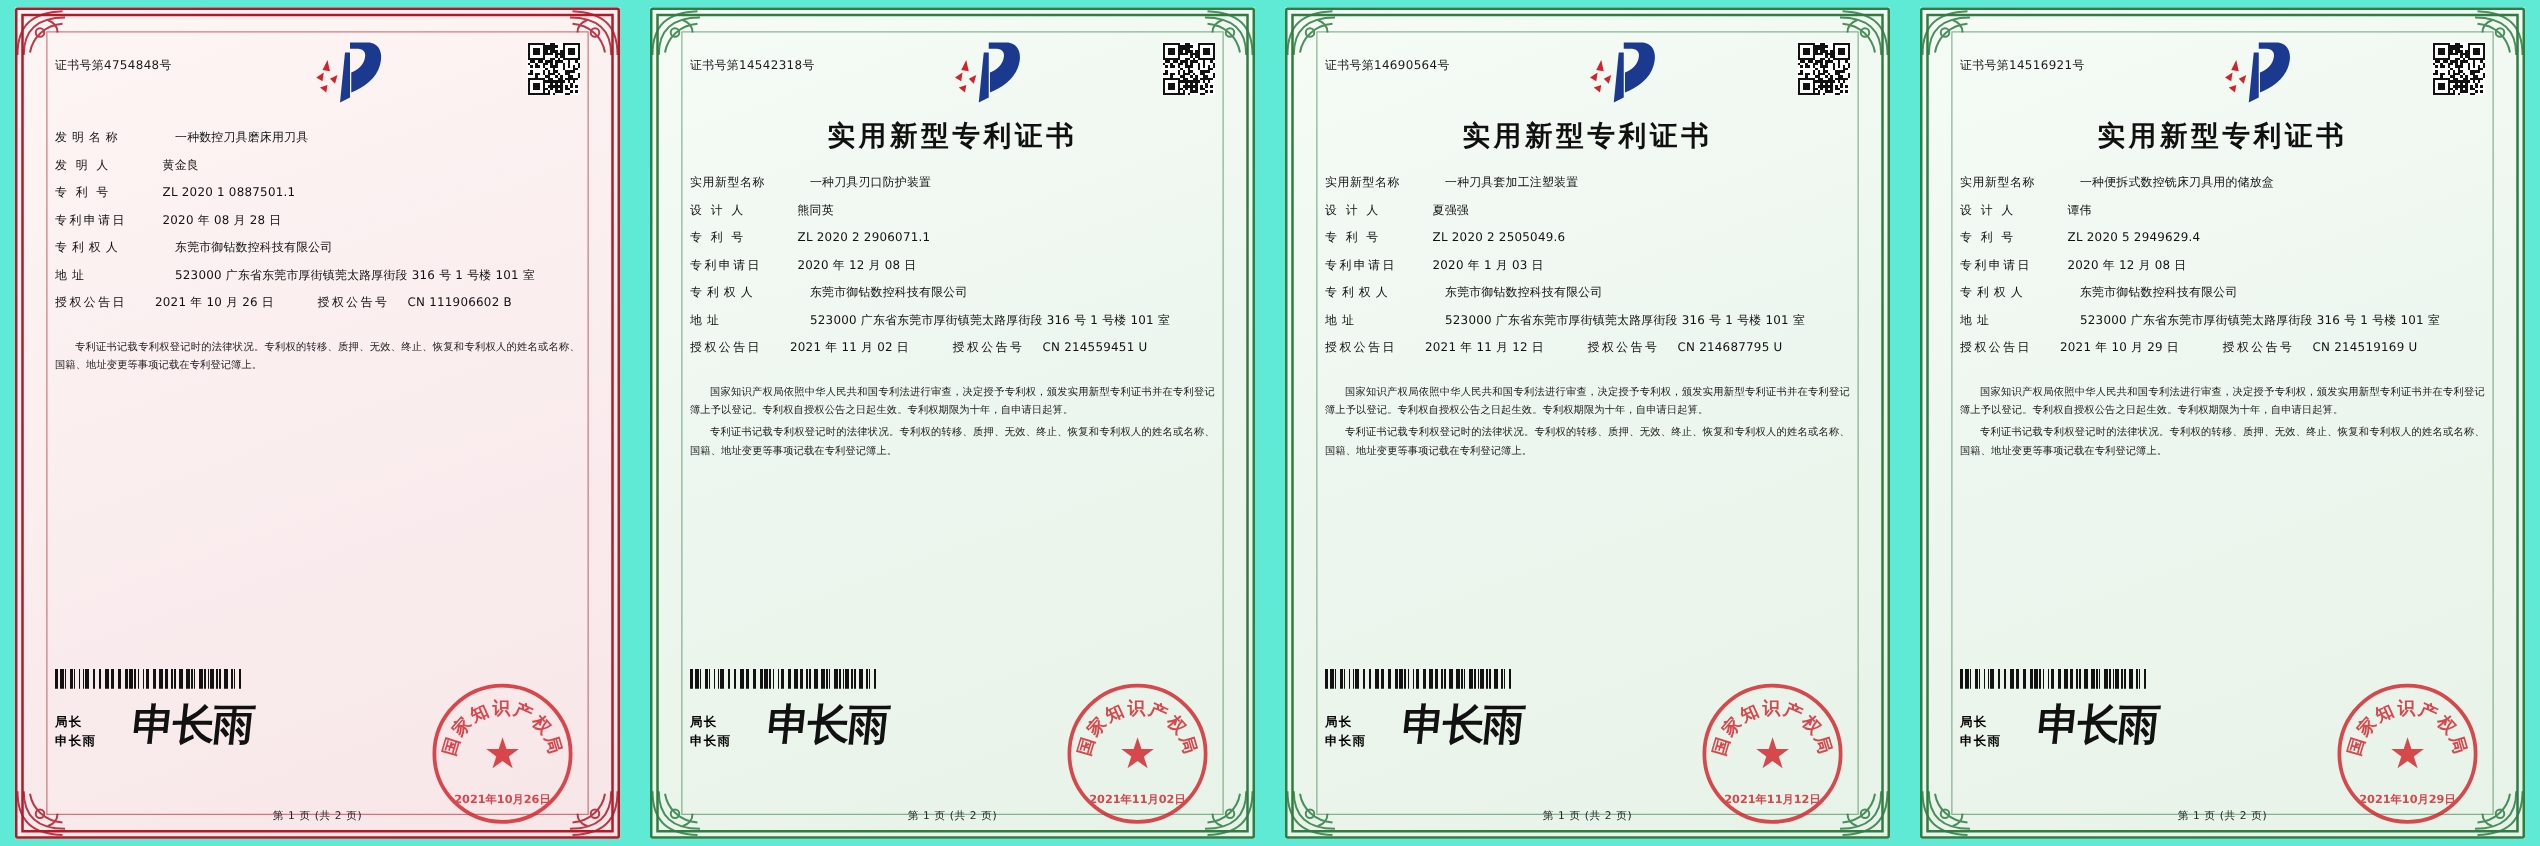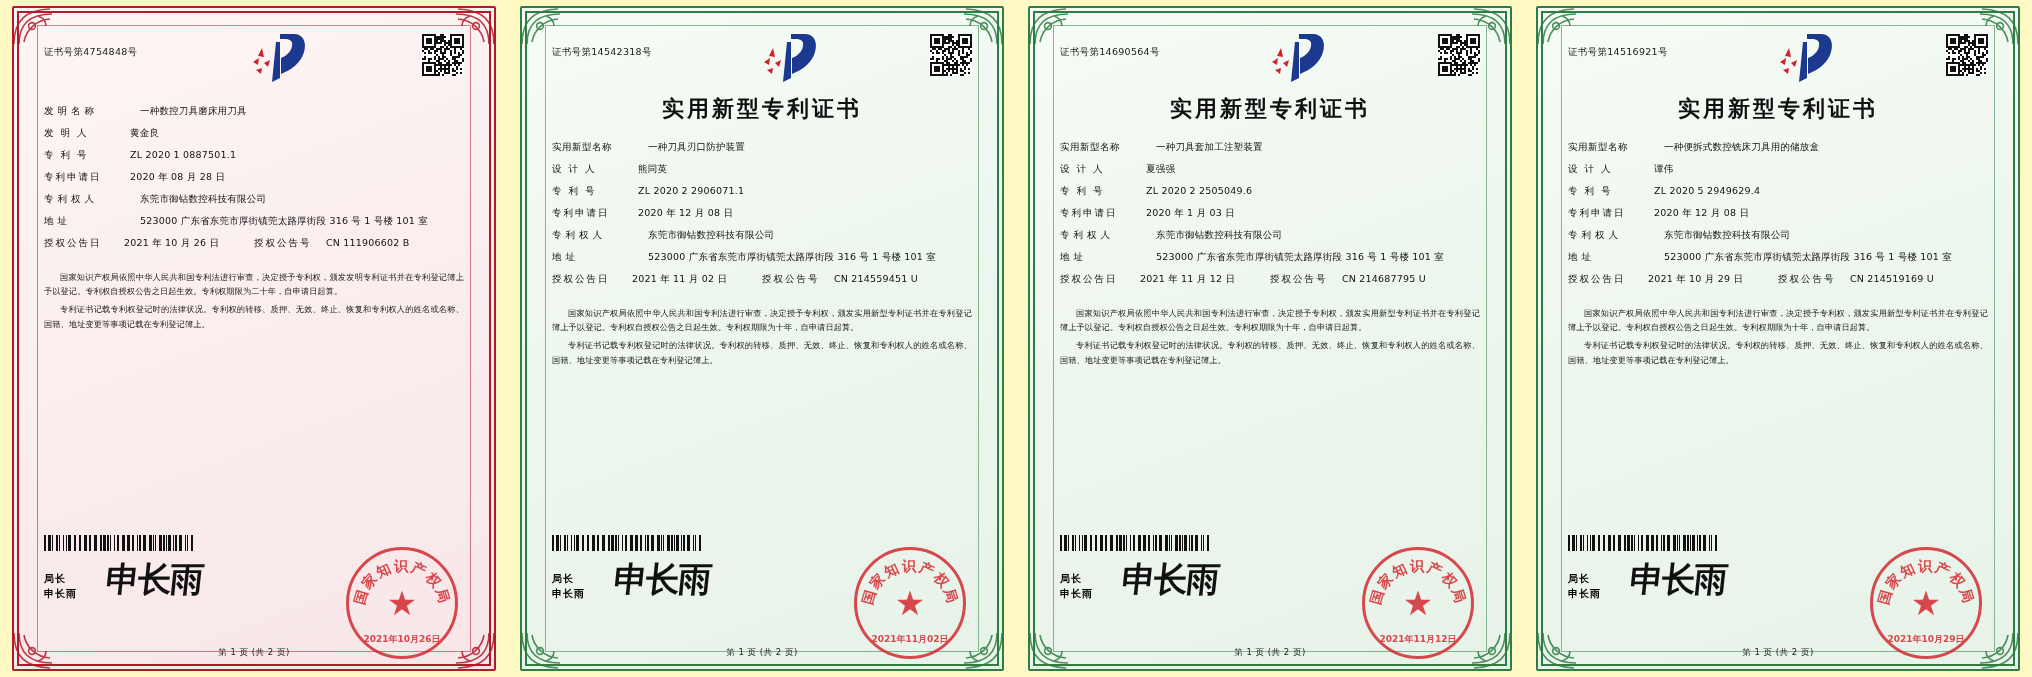--- a/index.html
+++ b/index.html
@@ -6,21 +6,21 @@
   html, body {
     margin: 0; padding: 0;
     width: 2032px; height: 677px;
     background: #ffffff;
     font-family: "DejaVu Sans", "Liberation Sans", sans-serif;
   }
   #sheet {
     width: 2032px; height: 677px;
     display: flex;
     gap: 0px;
-    background: #fef9c3;
+    background: #5eead4;
   }
   .cert {
     width: 508px;
     height: 677px;
     position: relative;
     padding: 8px 10px;
   }
   .frame {
     position: absolute;
     inset: 6px 12px 6px 12px;
@@ -546,21 +546,20 @@
             <div class="val">2021 年 10 月 26 日</div>
           </div>
           <div class="half second">
             <div class="label">授权公告号</div>
             <div class="val">CN 111906602 B</div>
           </div>
         </div>
       </div>
 
       <div class="legal">
-        <p>国家知识产权局依照中华人民共和国专利法进行审查，决定授予专利权，颁发发明专利证书并在专利登记簿上予以登记。专利权自授权公告之日起生效。专利权期限为二十年，自申请日起算。</p>
           <p>专利证书记载专利权登记时的法律状况。专利权的转移、质押、无效、终止、恢复和专利权人的姓名或名称、国籍、地址变更等事项记载在专利登记簿上。</p>
       </div>
 
       <div class="spacer"></div>
 
       <div class="barcode"><svg width="150" height="16" viewBox="0 0 150 16" shape-rendering="crispEdges">
             <rect x="0" y="0" width="2" height="16" fill="#111"></rect>
             <rect x="4" y="0" width="3" height="16" fill="#111"></rect>
             <rect x="8" y="0" width="1" height="16" fill="#111"></rect>
             <rect x="12" y="0" width="2" height="16" fill="#111"></rect>

